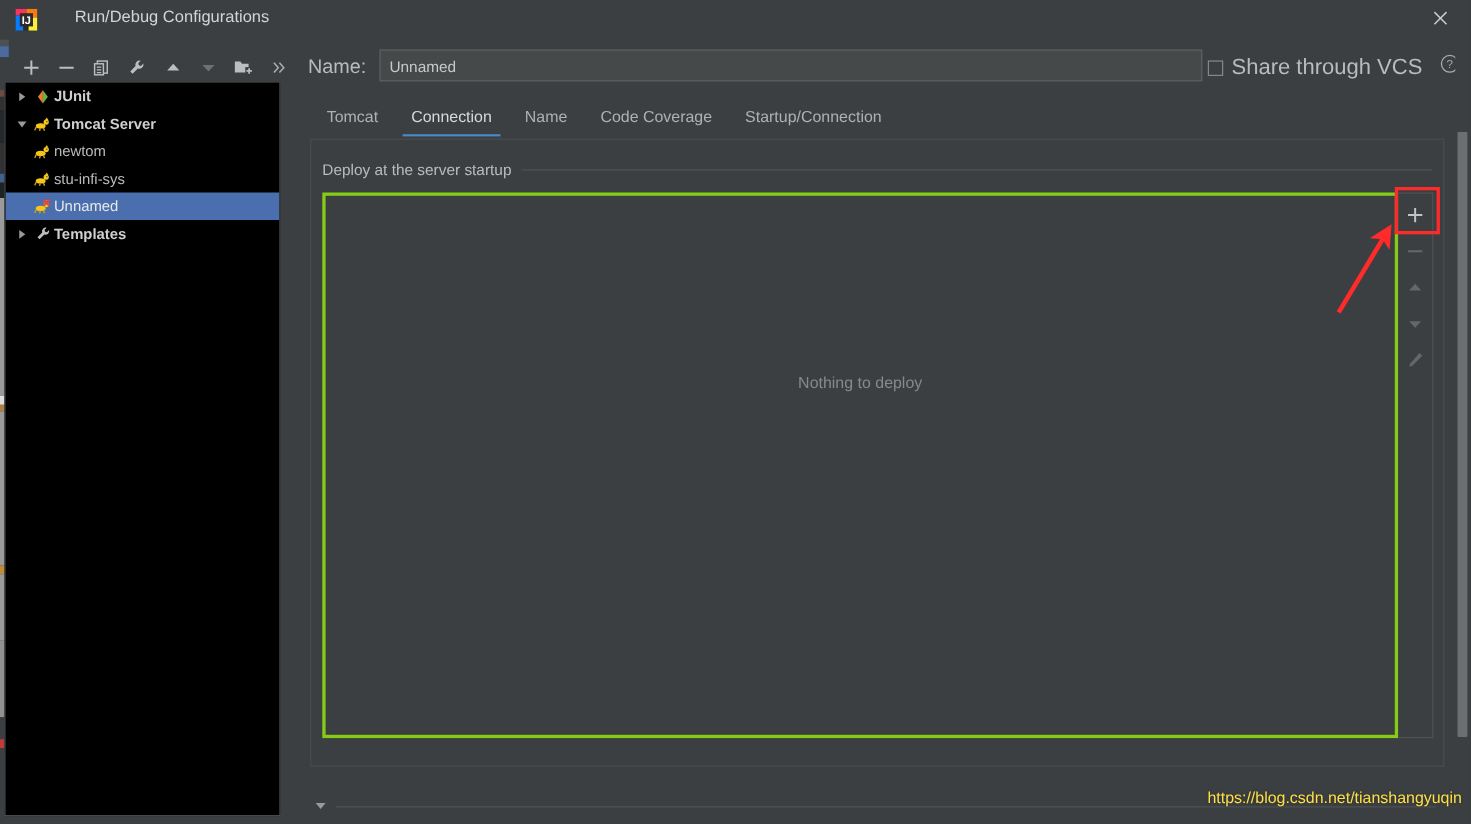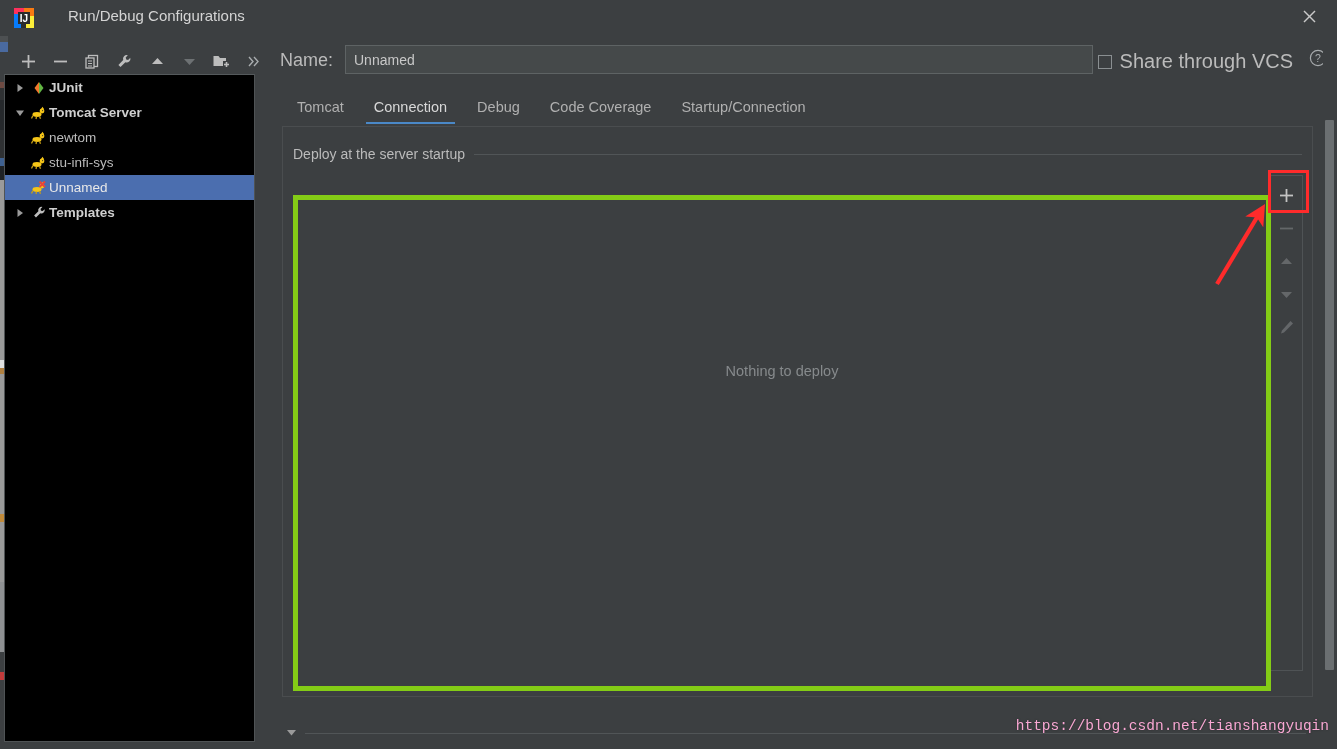--- a/index.html
+++ b/index.html
@@ -157,24 +157,23 @@
   }
   .group-header .gh-text {
     font-size: 14px; color: #bbbbbb; white-space: nowrap;
   }
   .group-header .gh-line {
     flex: 1; height: 1px; background: #515557;
   }
 
   .deploy-box {
     position: absolute; left: 293px; top: 175px; width: 978px; height: 496px;
-    border: 5px solid #84cc16;
+    border: 3px solid #84cc16;
     box-sizing: border-box;
     background: #3c3f41;
-    margin-top: 20px;
   }
   .nothing {
     position: absolute; left: 0; right: 0; top: 163px;
     text-align: center;
     color: #868a8c;
     font-size: 14.5px;
   }
 
   .side-toolbar {
     position: absolute; left: 1271px; top: 175px; width: 32px; height: 496px;
@@ -195,22 +194,22 @@
     position: absolute; left: 286px; top: 726px;
     display: flex; align-items: center; gap: 8px;
     width: 1020px;
   }
   .bl-text { font-size: 14px; color: #bbbbbb; white-space: nowrap; }
   .bl-line { flex: 1; height: 1px; background: #515557; }
 
   .watermark {
     position: absolute; right: 8px; top: 718px;
     font-size: 14.5px;
-    color: #f9a8d4;
-    font-family: Liberation Mono, monospace;
+    color: #fde047;
+    font-family: Liberation Sans, sans-serif;
     white-space: nowrap;
     text-shadow: 0 0 2px #2b2b2b;
   }
 
   
   .vscroll-track {
     position: absolute; right: 0; top: 36px; width: 14px; height: 713px;
     background: #3c3f41;
   }
   .vscroll-thumb {
@@ -449,21 +448,21 @@
   <div class="help-icon">
     <svg width="18" height="18" viewBox="0 0 18 18">
       <circle cx="9" cy="9" r="7.6" fill="none" stroke="#a7abad" stroke-width="1.2"></circle>
       <text x="9" y="13" font-size="10.5" font-family="Liberation Sans, sans-serif" fill="#a7abad" text-anchor="middle">?</text>
     </svg>
   </div>
 
   <div class="tabs">
     <div class="tab">Tomcat</div>
     <div class="tab active">Connection</div>
-    <div class="tab">Debug</div>
+    <div class="tab">Name</div>
     <div class="tab">Code Coverage</div>
     <div class="tab">Startup/Connection</div>
   </div>
 
   <div class="content-card"></div>
 
   <div class="group-header">
     <span class="gh-text">Deploy at the server startup</span>
     <span class="gh-line"></span>
   </div>

